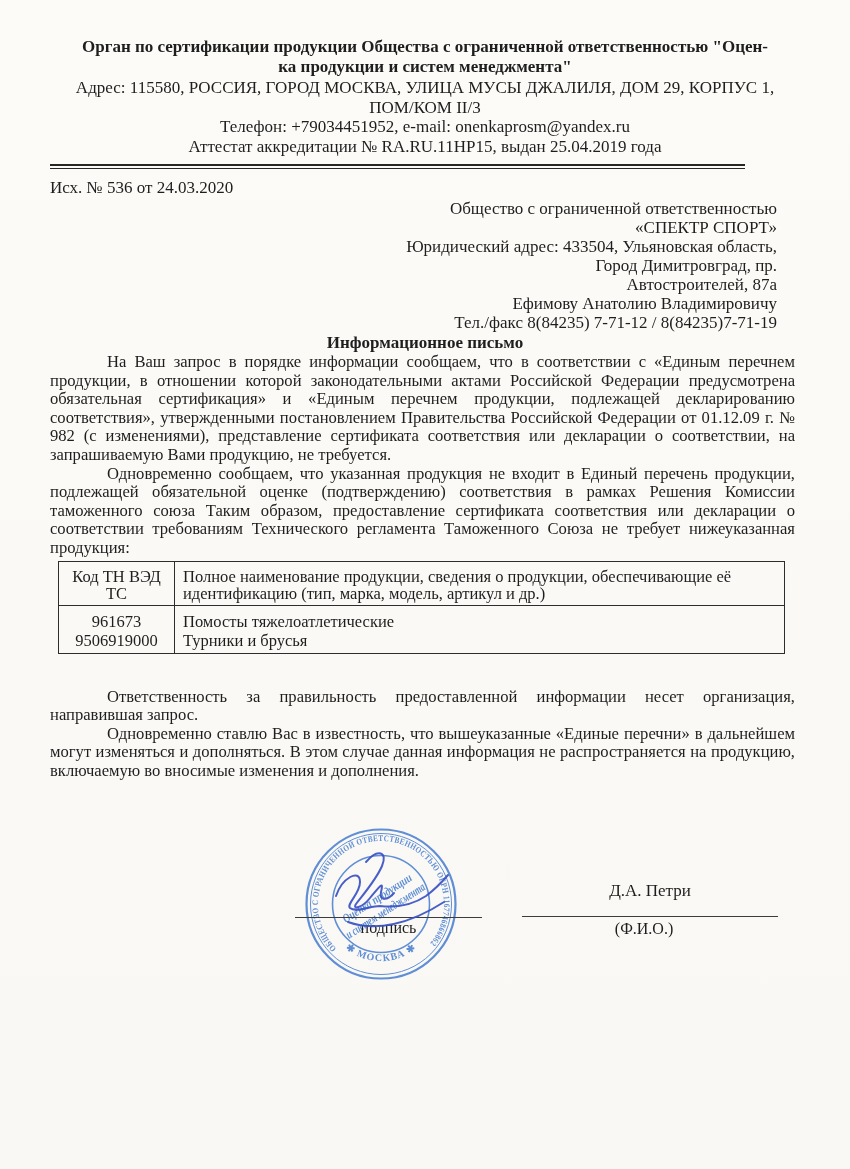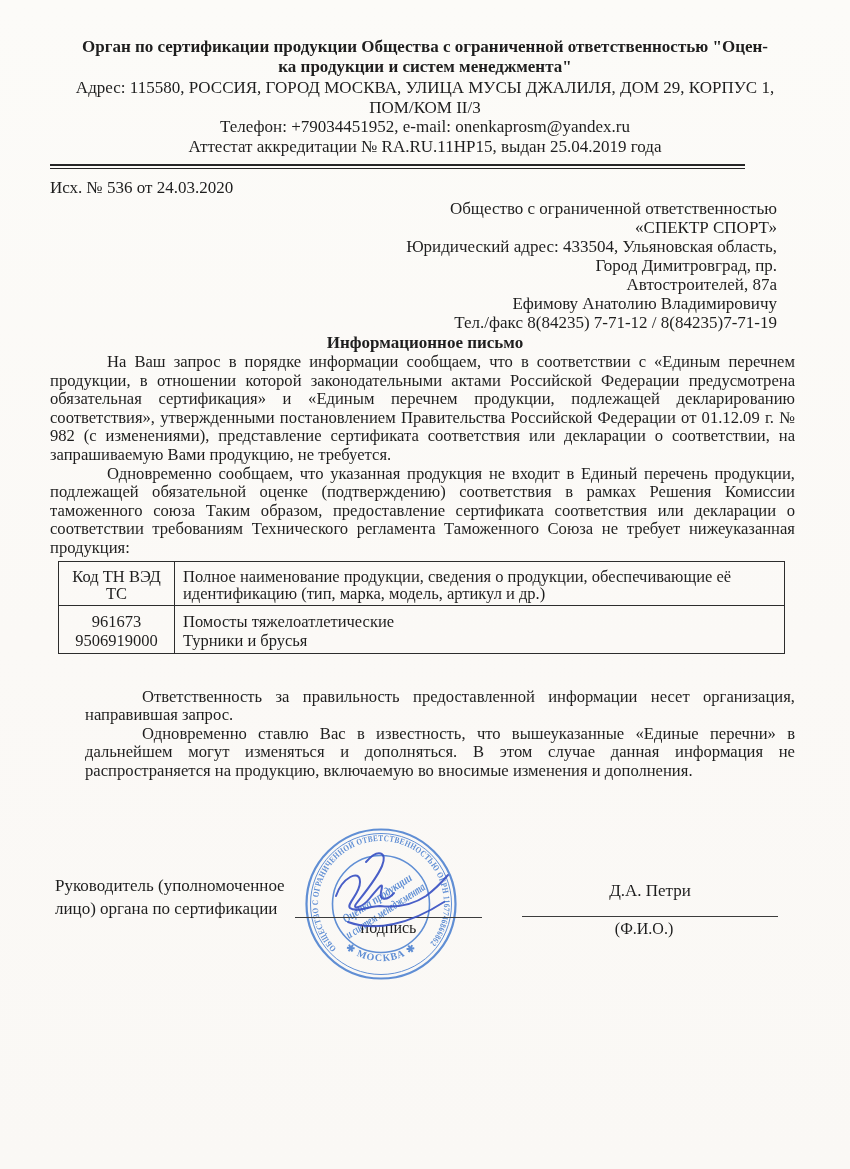--- a/index.html
+++ b/index.html
@@ -48,21 +48,21 @@
     border: 1.8px solid #2d2d2d;
     font-size: 16.5px;
     padding: 6px 8px 2px 8px;
     vertical-align: top;
     font-weight: normal;
   }
   th.c1, td.c1 { width: 99px; text-align: center; }
   th.c2, td.c2 { text-align: left; }
   table.products th { line-height: 17.5px; }
   table.products td div { line-height: 19.5px; }
-  .closing { margin-top: 34px; padding-left: 35px; }
+  .closing { margin-top: 34px; }
   
   .sig-left { position: absolute; left: 55px; top: 874px; width: 250px; }
   .sig-left div { font-size: 17px; line-height: 23px; }
   .sig-line { position: absolute; border-top: 1.7px solid #3c3c3c; z-index: 2; }
   .line-center { left: 295px; top: 917px; width: 187px; }
   .line-right  { left: 522px; top: 916px; width: 256px; }
   .sig-cap { position: absolute; font-size: 16px; text-align: center; z-index: 2; }
   .cap-center { left: 295px; top: 919px; width: 187px; }
   .cap-right  { left: 516px; top: 920px; width: 256px; }
   .sig-name { position: absolute; left: 522px; top: 881px; width: 256px; text-align: center; font-size: 17px; z-index: 2; }
@@ -121,24 +121,20 @@
         </td>
       </tr>
     </tbody>
   </table>
 
   <div class="closing">
     <p class="para">Ответственность за правильность предоставленной информации несет организация, направившая запрос.</p>
     <p class="para">Одновременно ставлю Вас в известность, что вышеуказанные «Единые перечни» в дальнейшем могут изменяться и дополняться. В этом случае данная информация не распространяется на продукцию, включаемую во вносимые изменения и дополнения.</p>
   </div>
 
-  <div class="sig-left">
-    <div>Руководитель (уполномоченное</div>
-    <div>лицо) органа по сертификации</div>
-  </div>
 
   <svg class="stamp" width="156" height="156" viewBox="0 0 156 156">
     <defs>
       <path id="arcTop" d="M 33.5 122.5 A 63 63 0 1 1 122.5 122.5" fill="none"></path>
       <path id="arcBottom" d="M 28.6 106.5 A 57 57 0 0 0 127.4 106.5" fill="none"></path>
     </defs>
     <g fill="none" stroke-width="2.2" stroke="#4b80d0">
       <circle cx="78" cy="78" r="74.5"></circle>
       <circle cx="78" cy="78" r="70.5" stroke-width="1"></circle>
       <circle cx="78" cy="78" r="48.5" stroke-width="1.6"></circle>

